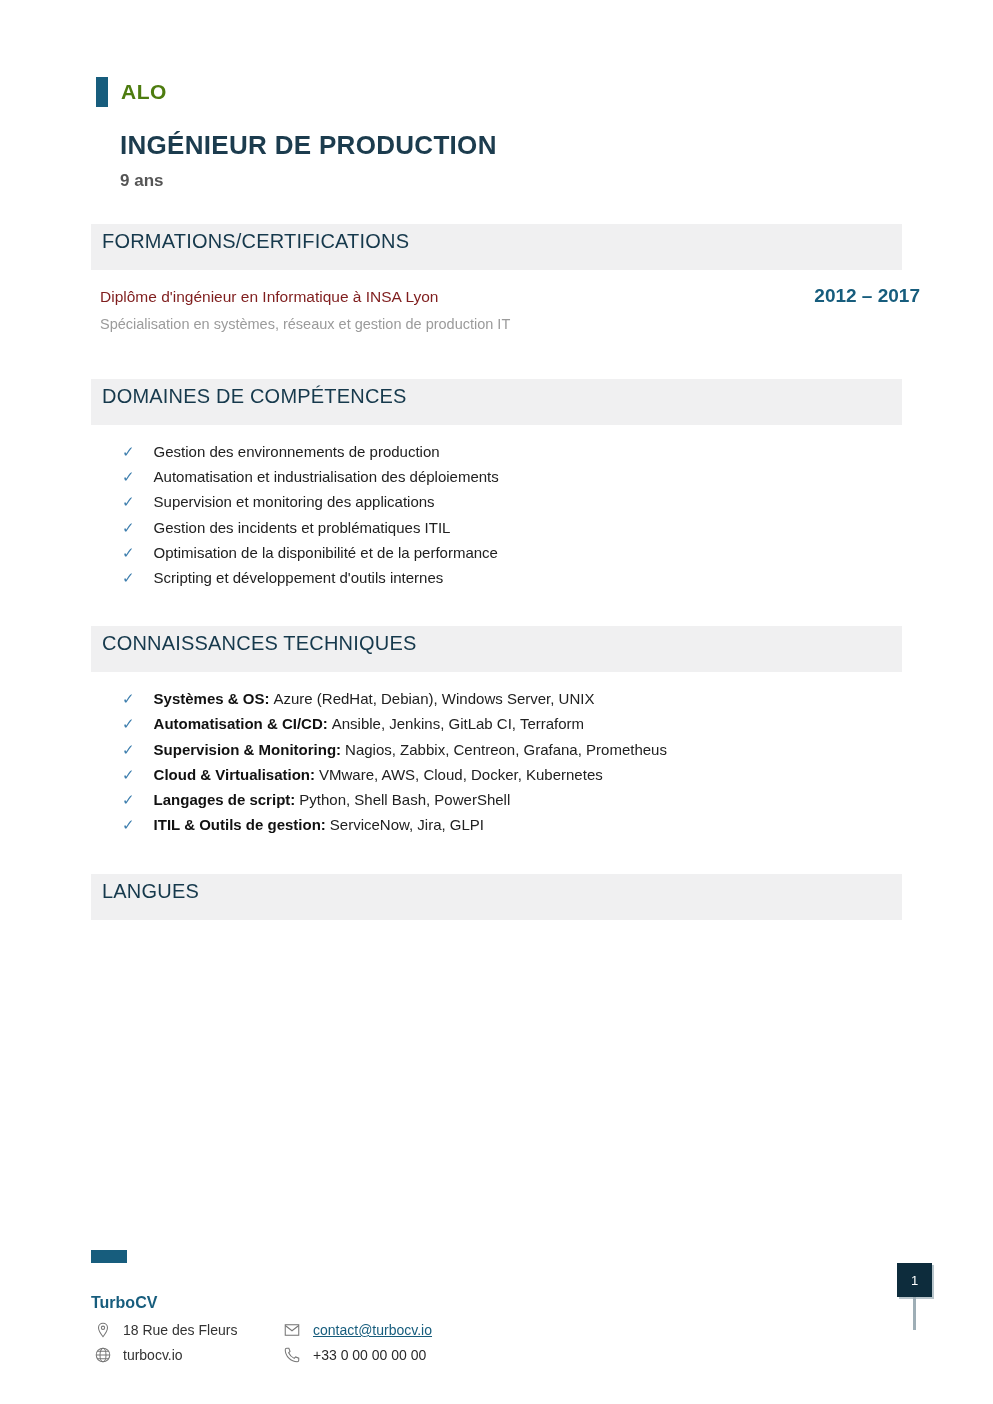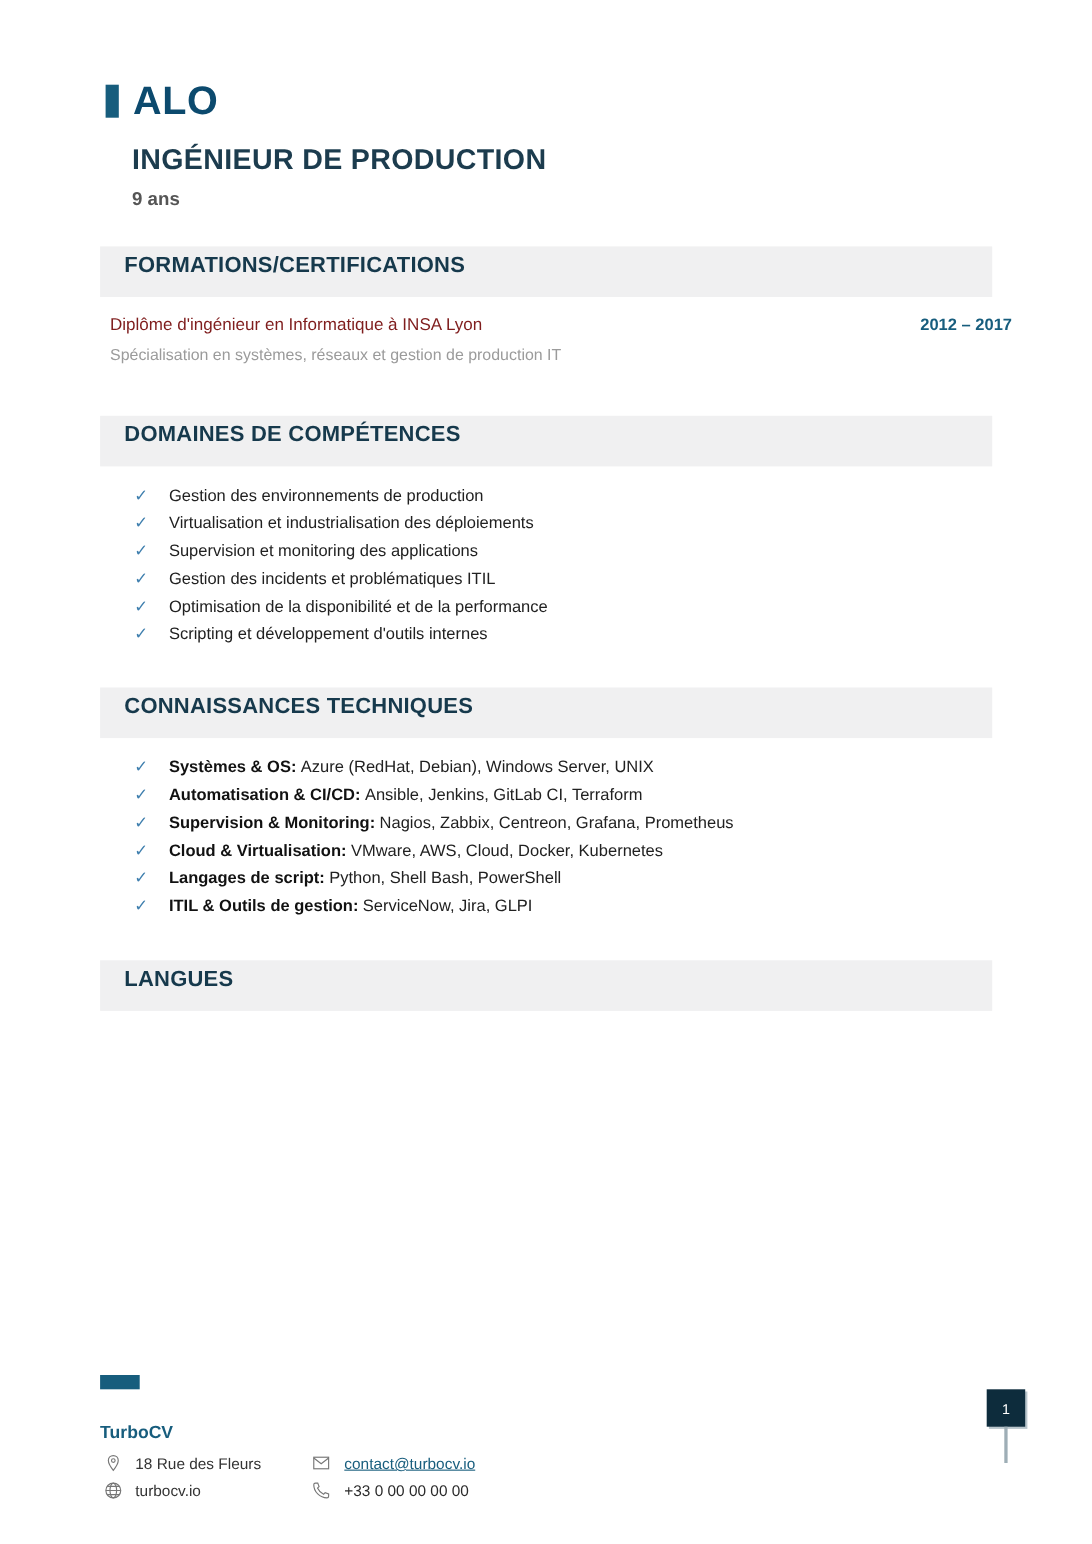--- a/index.html
+++ b/index.html
@@ -7,39 +7,39 @@
   .page {
     position:relative; width:993px; height:1404px; background:#ffffff;
     font-family:"Liberation Sans", sans-serif; color:#212121; overflow:hidden;
     margin:0 auto;
   }
   .content { padding:75px 73px 0 91px; }
 
   
   .name-row { display:flex; align-items:center; gap:13px; margin-left:5px; height:34px; }
   .accent-bar { width:12px; height:30px; background:#175d7d; }
-  .name { font-size:36px; font-weight:bold; color:#0c4a6e; letter-spacing:0.5px; }
+  .name { font-size:21px; font-weight:bold; color:#4d7c0f; letter-spacing:0.5px; }
   .job-title { margin-left:29px; margin-top:14px; font-size:26px; font-weight:bold;
                color:#1c3c4e; line-height:44px; letter-spacing:0.3px; }
   .experience { margin-left:29px; margin-top:4px; font-size:17px; font-weight:bold;
                 color:#555; line-height:20px; }
 
   
   .section-heading { margin-right:18px; height:46px; line-height:34px; background:#f0f0f1;
-                     color:#16394c; font-size:20px; font-weight:bold; padding-left:22px;
+                     color:#16394c; font-size:20px; font-weight:normal; padding-left:11px;
                      letter-spacing:0.2px; }
   .sec-formations { margin-top:33px; }
   .sec-domaines   { margin-top:46px; }
   .sec-connaissances { margin-top:36px; }
   .sec-langues    { margin-top:37px; }
 
   .edu-block { padding-left:9px; margin-top:16px; }
   .edu-row { display:flex; justify-content:space-between; align-items:baseline; }
   .edu-degree { font-size:15.5px; color:#7f1d1d; line-height:20px; }
-  .edu-period { font-size:15px; font-weight:bold; color:#175d7d; line-height:20px; }
+  .edu-period { font-size:19px; font-weight:bold; color:#175d7d; line-height:20px; }
   .edu-detail { margin-top:8px; font-size:14.5px; color:#9b9b9b; line-height:18px; }
 
   ul.check-list { list-style:none; margin-top:14px; padding-left:31px; }
   ul.check-list li { line-height:25.2px; font-size:15px; color:#212121; }
   .check { color:#3f7fae; font-size:15px; margin-right:19px; }
   .li-label { font-weight:bold; margin-right:4px; color:#111; }
 
   
   .footer { position:absolute; left:91px; top:1250px; width:560px; }
   .footer-accent { width:36px; height:13px; background:#175d7d; }
@@ -87,21 +87,21 @@
 
     <div class="sec-domaines">
       <div class="section-heading">DOMAINES DE COMPÉTENCES</div>
       <ul class="check-list">
 
           <li>
             <span class="check">✓</span><span class="li-value">Gestion des environnements de production</span>
           </li>
 
           <li>
-            <span class="check">✓</span><span class="li-value">Virtualisation et industrialisation des déploiements</span>
+            <span class="check">✓</span><span class="li-value">Automatisation et industrialisation des déploiements</span>
           </li>
 
           <li>
             <span class="check">✓</span><span class="li-value">Supervision et monitoring des applications</span>
           </li>
 
           <li>
             <span class="check">✓</span><span class="li-value">Gestion des incidents et problématiques ITIL</span>
           </li>
 

